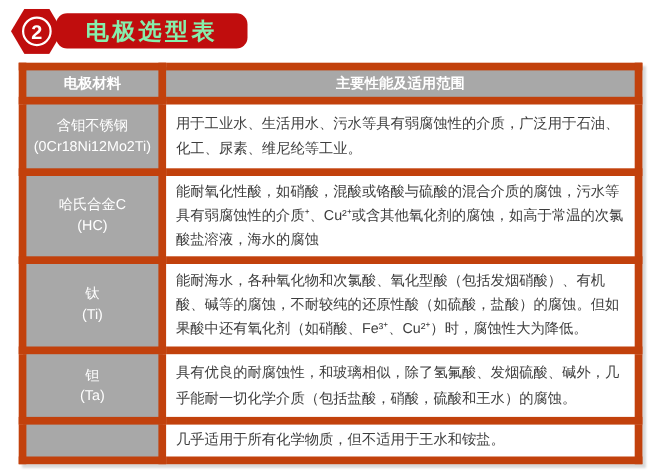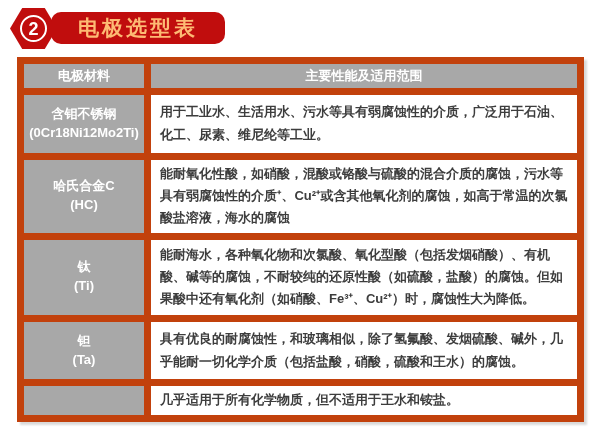--- a/index.html
+++ b/index.html
@@ -24,47 +24,47 @@
     display: flex; align-items: center; justify-content: center;
   }
   .hexbadge .num {
     color: #ffffff; font-size: 18px; font-weight: bold; line-height: 1;
   }
   .titlepill {
     position: absolute; left: 51px; top: 12px;
     width: 174px; height: 32px;
     background: #c00d0d; border-radius: 10px;
     display: flex; align-items: center; justify-content: center;
-    color: #fdba74; font-size: 21px; font-weight: bold; letter-spacing: 3px;
+    color: #86efac; font-size: 21px; font-weight: bold; letter-spacing: 3px;
   }
 
   
   table.sel {
     position: absolute; left: 17px; top: 57px;
     width: 567px;
     border-collapse: collapse;
     border: 2px solid #3c3c3c;
     box-shadow: 3px 3px 2px rgba(0,0,0,0.15);
     table-layout: fixed;
   }
   table.sel th, table.sel td { border: 7px solid #c2410c; }
   col.c1 { width: 127px; }
   th.colhead {
     background: #a8a8a8; color: #ffffff;
     font-size: 13px; font-weight: bold;
     height: 31px; text-align: center;
   }
   td.mat {
     background: #a8a8a8; color: #ffffff;
-    font-size: 13px; font-weight: bold;
+    font-size: 13px; font-weight: normal;
     text-align: center; vertical-align: middle;
     line-height: 1.45; padding: 10px 2px;
   }
   td.desc {
-    color: #3d3d3d; font-size: 13px; font-weight: bold;
+    color: #3d3d3d; font-size: 13px; font-weight: normal;
     line-height: 1.72; padding: 3px 9px 3px 9px;
     vertical-align: middle; text-align: left;
   }
   tr.r1 { height: 48px; }
   tr.r2 { height: 45px; }
   tr.r3 { height: 65px; }
   tr.r4 { height: 82px; }
   tr.r5 { height: 40px; }
   tr.r6 { height: 26px; }
   tr.r7 { height: 26px; }

